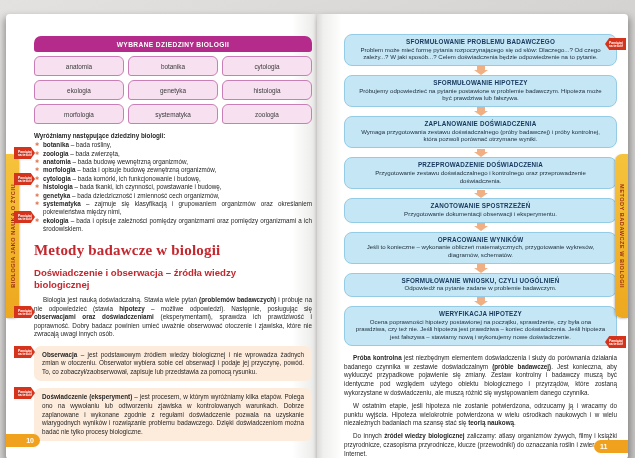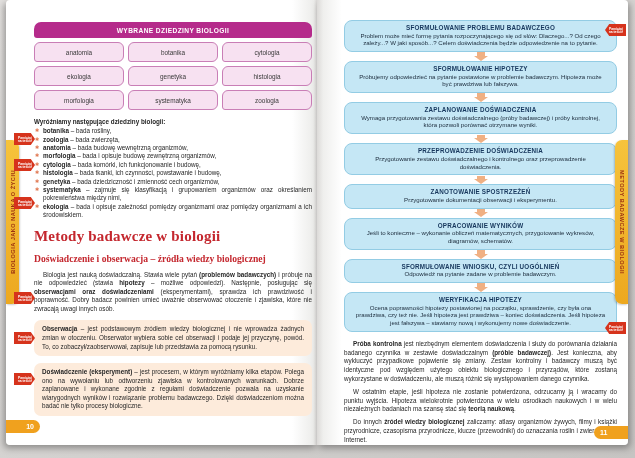--- a/index.html
+++ b/index.html
@@ -2,21 +2,21 @@
 <html><head>
 <meta charset="utf-8">
 <style>
   * { margin:0; padding:0; box-sizing:border-box; }
   html,body { width:635px; height:458px; }
   body {
     background:linear-gradient(145deg,#e4e2e0 0%,#d2d0ce 60%,#c6c4c2 100%);
     font-family:"Liberation Sans", sans-serif;
     position:relative; overflow:hidden;
   }
-  .spread { position:absolute; left:6px; top:0; width:622px; height:445px;padding-left:36px; }
+  .spread { position:absolute; left:6px; top:14px; width:622px; height:445px;padding-left:36px; }
   .page { position:absolute; top:0; height:445px; background:#fff; }
   .page-left  { left:0; width:311px; border-radius:4px 0 0 4px;
                 box-shadow:-2px 3px 7px rgba(0,0,0,.35);
                 background:linear-gradient(to right,#ffffff 0%,#ffffff 92%,#ececea 99%,#dcdad8 100%); }
   .page-right { left:311px; width:311px; border-radius:0 4px 4px 0;
                 box-shadow:2px 3px 7px rgba(0,0,0,.35);
                 background:linear-gradient(to right,#dcdad8 0%,#efefed 2%,#ffffff 8%,#ffffff 100%); }
 
   
   .lp-content { position:absolute; left:28px; top:22px; width:278px; }
@@ -26,21 +26,21 @@
   .tbl-grid { display:grid; grid-template-columns:repeat(3,1fr); gap:4px; margin-top:4px; }
   .tbl-cell { background:#f7e1f1; border:1px solid #c97eb6; border-radius:6px 6px 6px 3px;
               height:20px; display:flex; align-items:center; justify-content:center;
               font-size:6.4px; color:#3a3a3a; }
   .field-list { margin-top:8px; font-size:6.3px; line-height:1.33; color:#262626; }
   .list-intro { font-weight:bold; margin-bottom:1px; }
   .list-item { position:relative; padding-left:9px; text-align:justify; }
   .bullet { position:absolute; left:1px; top:0; color:#e0764f; font-size:5px; }
   .chapter-heading { font-family:"Liberation Serif", serif; font-weight:bold;
                      color:#c4272e; font-size:15px; margin-top:9px; letter-spacing:.2px; }
-  .section-subheading { font-family:Liberation Serif, serif; font-weight:bold;
+  .section-subheading { font-family:Liberation Sans, sans-serif; font-weight:bold;
                         color:#c4272e; font-size:9.6px; line-height:1.18; margin-top:8px; width:240px; }
   .lp-para { font-size:6.3px; line-height:1.36; color:#262626; text-align:justify;
              text-indent:9px; margin-top:6px; }
   .def-box { background:#fdebdb; border-radius:7px; padding:5px 8px; margin-top:7px;
              font-size:6.3px; line-height:1.36; color:#262626; text-align:justify; }
 
   
   .rp-content { position:absolute; left:27px; top:20px; width:273px; }
   .flow-step { background:#c5e7f5; border:1px solid #93cce4; border-radius:8px;
                padding:3px 9px 4px; text-align:center; }

